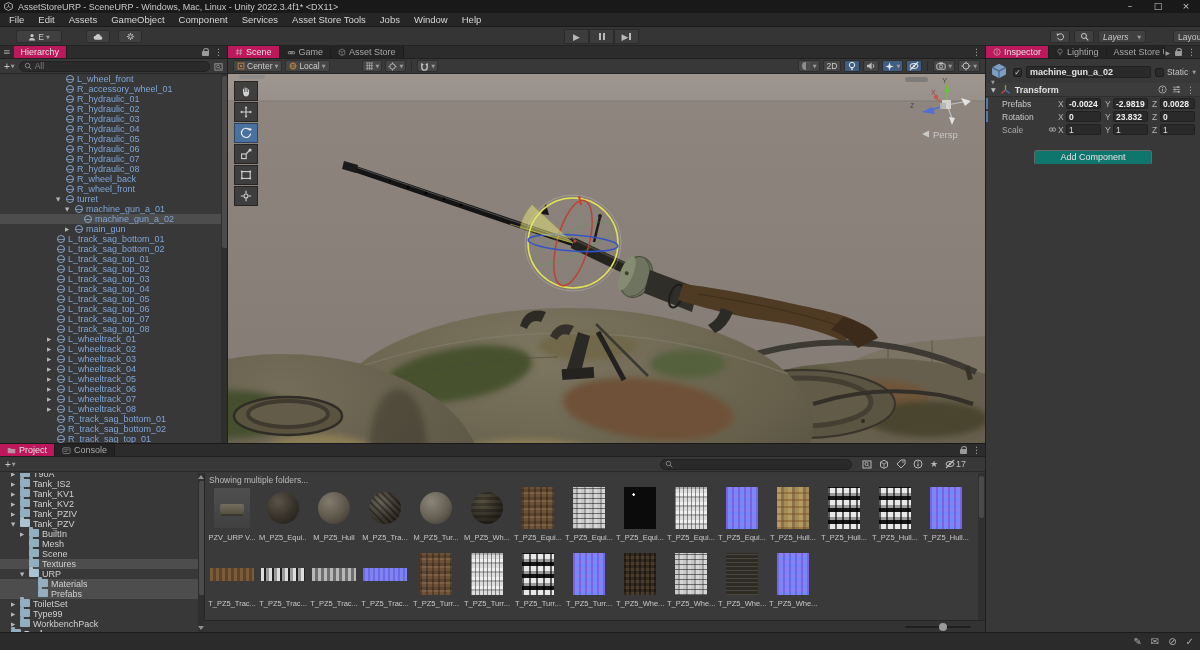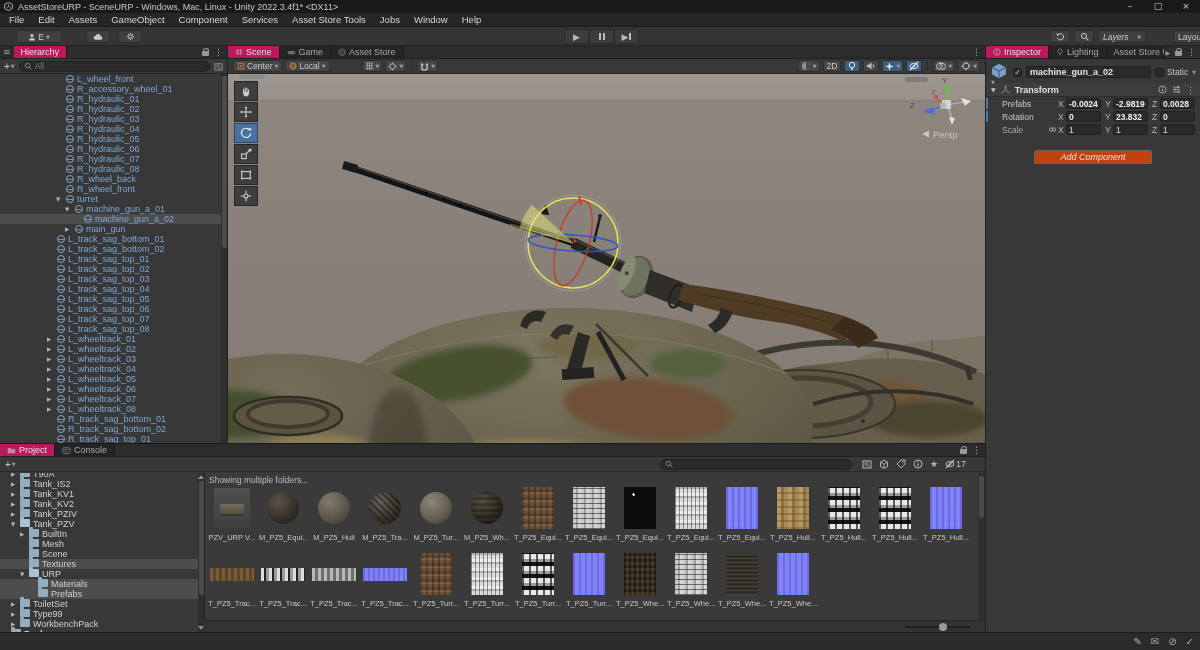--- a/index.html
+++ b/index.html
@@ -81,21 +81,21 @@
   .comphead .fold{font-size:6px;color:#c0c0c0;}
   .comphead .cname{font-weight:bold;color:#e0e0e0;font-size:9px;}
   .comphead .right{margin-left:auto;display:flex;gap:5px;align-items:center;color:#a8a8a8;}
   .irow{display:flex;align-items:center;height:13px;padding:0 5px 0 16px;position:relative;font-size:8.5px;color:#c8c8c8;}
   .irow .rlabel{flex:0 0 46px;}
   .irow .linkslot{flex:0 0 10px;color:#b0b0b0;display:flex;align-items:center;}
   .irow .axl{flex:0 0 8px;color:#b4b4b4;}
   .axf{flex:1;height:11px;background:#2a2a2a;border:1px solid #212121;border-radius:2px;margin-right:4px;padding:0 2px;line-height:10px;overflow:hidden;white-space:nowrap;color:#dedede;}
   .irow.ovr .axf{font-weight:bold;color:#efefef;}
   .irow .ovrbar{position:absolute;left:0;top:1px;bottom:1px;width:2px;background:#4c7baf;}
-  .addcomp{display:block;margin:14px auto 0;width:118px;height:15px;background:#c2410c;border:1px solid #666;border-bottom-color:#3a3a3a;border-radius:3px;color:#e3e3e3;font-size:9px;text-align:center;line-height:13px;font-style:italic;}
+  .addcomp{display:block;margin:14px auto 0;width:118px;height:15px;background:#0f766e;border:1px solid #666;border-bottom-color:#3a3a3a;border-radius:3px;color:#e3e3e3;font-size:9px;text-align:center;line-height:13px;}
 
   
   .project{position:absolute;left:0;top:443px;width:985px;height:189px;background:#383838;border-top:1px solid #1a1a1a;overflow:hidden;}
   .pt-toolbar{height:15px;background:#383838;border-bottom:1px solid #292929;display:flex;align-items:center;padding:0 5px;gap:4px;}
   .pt-toolbar .spacer{flex:1;}
   .psearch{width:192px;height:11px;background:#2a2a2a;border:1px solid #212121;border-radius:6px;display:flex;align-items:center;padding:0 4px;color:#7e7e7e;}
   .pticons{display:flex;align-items:center;gap:7px;color:#b5b5b5;margin-left:6px;padding-right:14px;font-size:9px;}
   .pticons .cnt{display:flex;align-items:center;gap:1px;color:#c0c0c0;}
   .pbody{position:absolute;left:0;top:29px;right:0;bottom:0;display:flex;}
   .ptree{width:204px;position:relative;overflow:hidden;background:#383838;}

